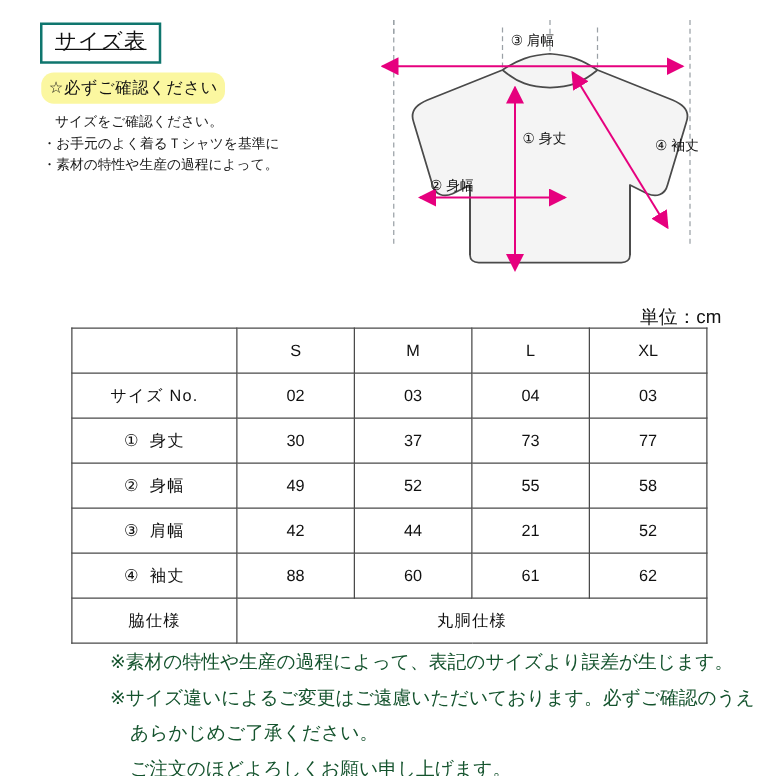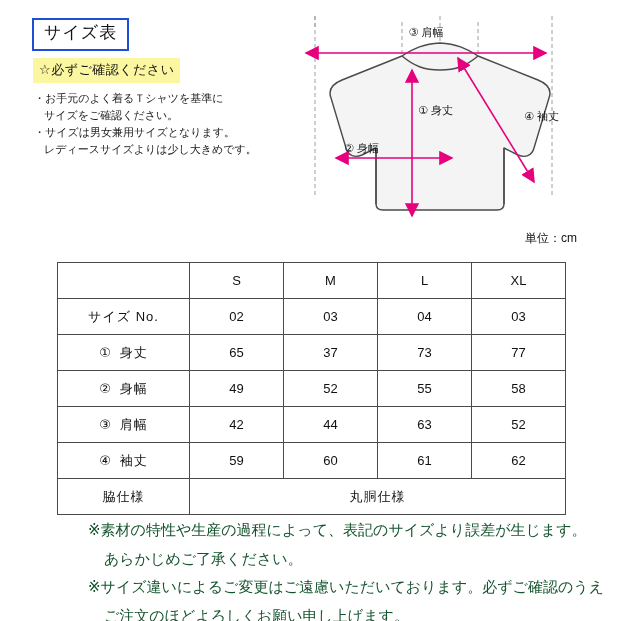--- a/index.html
+++ b/index.html
@@ -16,39 +16,41 @@
     height: 621px;
     background: #ffffff;
     overflow: hidden;
   }
 
   
   .title-box {
     position: absolute;
     left: 32px;
     top: 18px;
-    border: 2px solid #1d4ed8;
+    border: 2px solid #0f766e;
     padding: 4px 10px 6px 10px;
     font-size: 17px;
     letter-spacing: 1px;
     color: #111;
     background: #fff;
     line-height: 1.1;
+    text-decoration: underline;
   }
 
   
   .highlight {
     position: absolute;
     left: 33px;
     top: 58px;
     background: #fbf7a0;
     color: #111;
     font-size: 13px;
     padding: 3px 6px 4px 6px;
     letter-spacing: 0.5px;
+    border-radius: 10px;
   }
 
   .bullets {
     position: absolute;
     left: 34px;
     top: 90px;
     width: 235px;
     font-size: 11px;
     color: #1a1a1a;
     line-height: 1.55;
@@ -68,22 +70,22 @@
     width: 340px;
     height: 245px;
   }
   .illus svg {
     display: block;
   }
 
   .unit-label {
     position: absolute;
     right: 44px;
-    top: 230px;
-    font-size: 12px;
+    top: 244px;
+    font-size: 15px;
     color: #111;
   }
 
   
   .table-wrap {
     position: absolute;
     left: 57px;
     top: 262px;
     width: 508px;
   }
@@ -138,24 +140,23 @@
 </head>
 <body>
 
 <div id="page">
 
   <div class="title-box">サイズ表</div>
 
   <div class="highlight">☆必ずご確認ください</div>
 
   <div class="bullets">
+    <div class="bullet-line indent">サイズをご確認ください。</div>
     <div class="bullet-line">・お手元のよく着るＴシャツを基準に</div>
-    <div class="bullet-line indent">サイズをご確認ください。</div>
-    <div class="bullet-line">・サイズは男女兼用サイズとなります。</div>
-    <div class="bullet-line indent">レディースサイズよりは少し大きめです。</div>
+    <div class="bullet-line">・素材の特性や生産の過程によって。</div>
   </div>
 
   <div class="illus">
     <svg width="340" height="245" viewBox="0 0 340 245" xmlns="http://www.w3.org/2000/svg">
       <defs>
         <marker id="ah" markerWidth="9" markerHeight="9" refX="8" refY="4.5" orient="auto">
           <path d="M0,0 L9,4.5 L0,9 z" fill="#e6007e"></path>
         </marker>
         <marker id="ahs" markerWidth="9" markerHeight="9" refX="1" refY="4.5" orient="auto">
           <path d="M9,0 L0,4.5 L9,9 z" fill="#e6007e"></path>
@@ -241,54 +242,54 @@
       <tbody>
         <tr>
           <td class="label-cell"><span>サイズ No.</span></td>
           <td>02</td>
           <td>03</td>
           <td>04</td>
           <td>03</td>
         </tr>
         <tr>
           <td class="label-cell"><span class="num-prefix">①</span><span>身丈</span></td>
-          <td>65</td>
+          <td>30</td>
           <td>37</td>
           <td>73</td>
           <td>77</td>
         </tr>
         <tr>
           <td class="label-cell"><span class="num-prefix">②</span><span>身幅</span></td>
           <td>49</td>
           <td>52</td>
           <td>55</td>
           <td>58</td>
         </tr>
         <tr>
           <td class="label-cell"><span class="num-prefix">③</span><span>肩幅</span></td>
           <td>42</td>
           <td>44</td>
-          <td>63</td>
+          <td>21</td>
           <td>52</td>
         </tr>
         <tr>
           <td class="label-cell"><span class="num-prefix">④</span><span>袖丈</span></td>
-          <td>59</td>
+          <td>88</td>
           <td>60</td>
           <td>61</td>
           <td>62</td>
         </tr>
         <tr>
           <td class="label-cell">脇仕様</td>
           <td class="span-cell" colspan="4">丸胴仕様</td>
         </tr>
       </tbody>
     </table>
   </div>
 
   <div class="notes">
     <div class="nl">※素材の特性や生産の過程によって、表記のサイズより誤差が生じます。</div>
+    <div class="nl">※サイズ違いによるご変更はご遠慮いただいております。必ずご確認のうえ</div>
     <div class="nl ind">あらかじめご了承ください。</div>
-    <div class="nl">※サイズ違いによるご変更はご遠慮いただいております。必ずご確認のうえ</div>
     <div class="nl ind">ご注文のほどよろしくお願い申し上げます。</div>
   </div>
 
 </div>
 
 </body></html>

